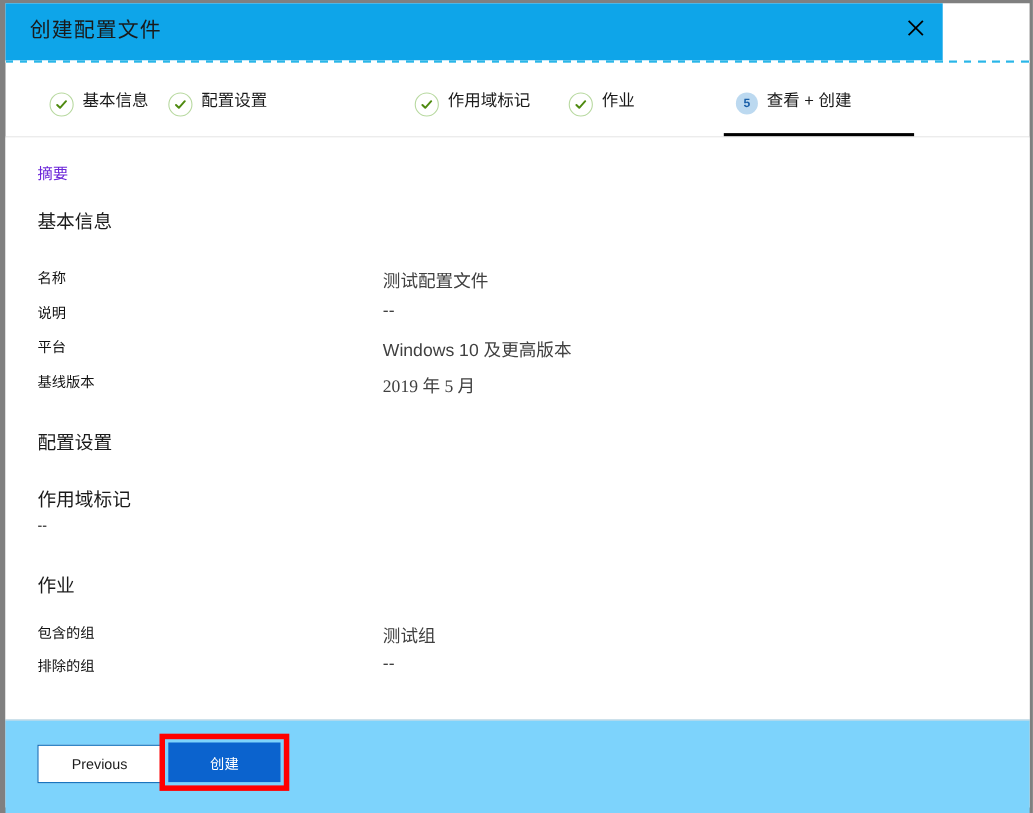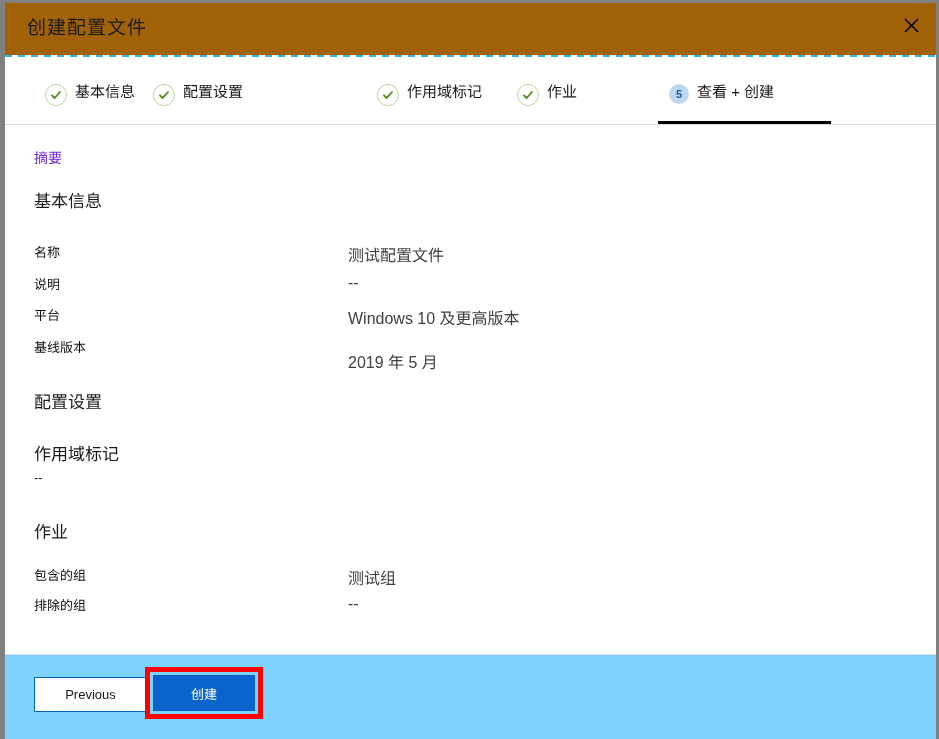--- a/index.html
+++ b/index.html
@@ -26,23 +26,23 @@
     border-top: 3px solid #808080;
     border-right: 3px solid #808080;
     border-bottom: 5px solid #808080;
     background: #ffffff;
   }
 
   
   .titlebar {
     position: absolute;
     left: 0; top: 0;
-    width: 931px;
+    width: 852px;
     height: 52px;
-    background: #a16207;
+    background: #0ea5e9;
   }
   .title-text {
     position: absolute;
     left: 22px;
     top: 9px;
     font-size: 19px;
     letter-spacing: 1px;
     color: #1a1a1a;
     white-space: nowrap;
   }
@@ -313,21 +313,21 @@
     <div class="row-label" style="top:117px;">名称</div>
     <div class="row-value" style="top:117px;">测试配置文件</div>
 
     <div class="row-label" style="top:149px;">说明</div>
     <div class="row-value" style="top:149px;">--</div>
 
     <div class="row-label" style="top:180px;">平台</div>
     <div class="row-value" style="top:180px;">Windows 10 及更高版本</div>
 
     <div class="row-label" style="top:212px;">基线版本</div>
-    <div class="row-value" style="top:224px;">2019 年 5 月</div>
+    <div class="row-value" style="top:212px;font-family:Liberation Serif, serif;">2019 年 5 月</div>
 
     <div class="section-head" style="top:263px;">配置设置</div>
 
     <div class="section-head" style="top:315px;">作用域标记</div>
     <div class="plain-value" style="top:345px;">--</div>
 
     <div class="section-head" style="top:393px;">作业</div>
 
     <div class="row-label" style="top:440px;">包含的组</div>
     <div class="row-value" style="top:440px;">测试组</div>

